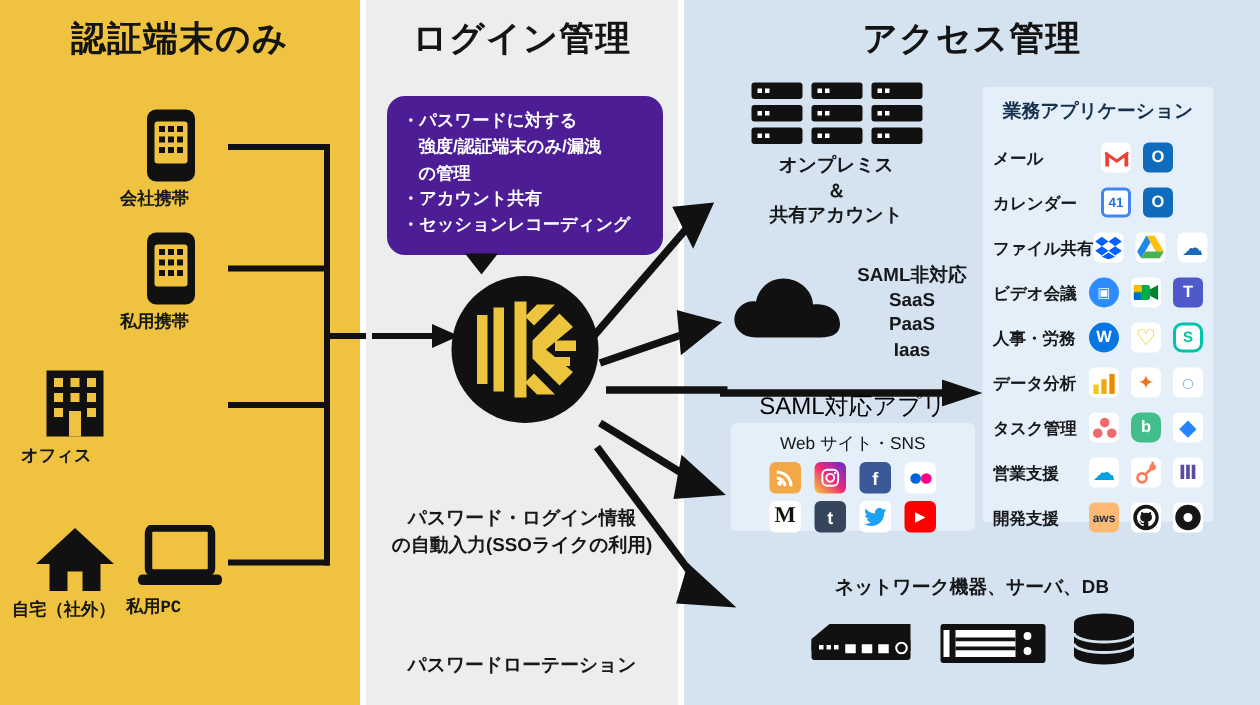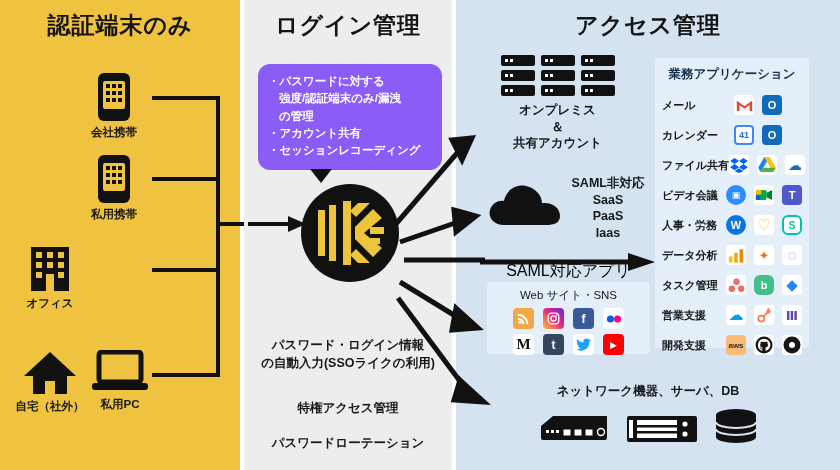--- a/index.html
+++ b/index.html
@@ -16,31 +16,31 @@
   #panel-login   { left: 244px; width: 208px; background: #eceded; }
   #panel-access  { left: 456px; width: 384px; background: #d5e3f1; }
 
   .panel-title {
     position: absolute; top: 10px; left: 0; width: 100%;
     text-align: center; font-size: 23px; font-weight: bold;
     color: #141414; letter-spacing: 1px;
   }
 
   
-  .dev { position: absolute; text-align: center; }
+  .dev { position: absolute; text-align: left; font-family: Liberation Mono, monospace; }
   .dev .lbl { font-size: 11.5px; font-weight: bold; color: #16181a; margin-top: 3px; white-space: nowrap; }
   .glyph { display: block; margin: 0 auto; }
 
   
   .line { position: absolute; background: #111; }
 
   
   #callout {
     position: absolute; left: 258px; top: 64px; width: 184px;
-    background: #8b5cf6; border-radius: 12px; padding: 9px 10px 10px 10px;
+    background: #4c1d95; border-radius: 12px; padding: 9px 10px 10px 10px;
     color: #fff; font-size: 11.5px; line-height: 1.42; font-weight: bold;
   }
   #callout ul { list-style: none; }
   #callout li { margin-bottom: 1px; text-indent: 0; }
   #callout .sub { padding-left: 11px; display: block; }
   #callout:after {
     content: ""; position: absolute; left: 52px; bottom: -13px;
     border-left: 11px solid transparent; border-right: 11px solid transparent;
     border-top: 14px solid #111;
   }
@@ -216,21 +216,20 @@
       <polygon points="58,80 70,80 56,66 50,72"></polygon>
       <rect x="70" y="44" width="14" height="7"></rect>
       <rect x="70" y="55" width="10" height="6"></rect>
     </g>
   </svg>
 
   <div class="mid-cap" style="top:336px;">
     <div>パスワード・ログイン情報</div>
     <div>の自動入力(SSOライクの利用)</div>
   </div>
-  <div class="mid-cap" style="top:399px;">特権アクセス管理</div>
   <div class="mid-cap" style="top:434px;">パスワードローテーション</div>
 
   <div class="panel" id="panel-access">
     <div class="panel-title">アクセス管理</div>
   </div>
 
   <svg style="position:absolute; left:390px; top:130px; pointer-events:none;" width="130" height="290">
     <g stroke="#111" stroke-width="5" fill="#111">
       <line x1="5" y1="95" x2="68" y2="22"></line>
       <polygon points="62,10 82,8 72,30"></polygon>

